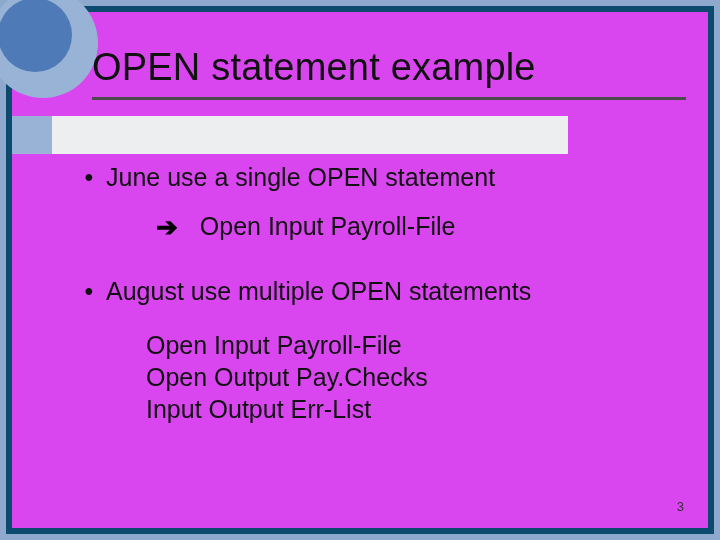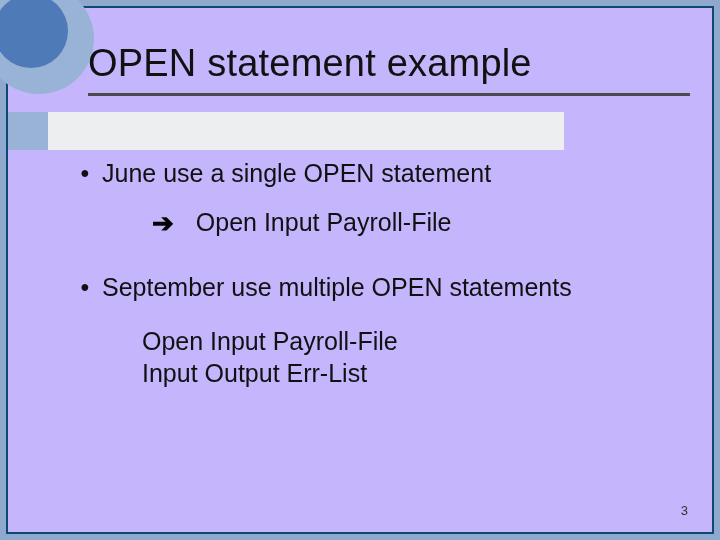--- a/index.html
+++ b/index.html
@@ -5,22 +5,22 @@
   * { margin: 0; padding: 0; box-sizing: border-box; }
   html, body { width: 720px; height: 540px; overflow: hidden; }
   body {
     font-family: Arial, "Helvetica Neue", Helvetica, sans-serif;
     background: #8ea9cd;
     position: relative;
   }
   .slide {
     position: absolute;
     top: 6px; right: 6px; bottom: 6px; left: 6px;
-    background: #c4b5fd;
-    border: 2px solid #0c4a6e;
+    background: #d946ef;
+    border: 6px solid #0c4a6e;
   }
   
   .corner-circle-outer {
     position: absolute;
     top: -24px; left: -24px;
     width: 110px; height: 110px;
     border-radius: 50%;
     background: #99b3d6;
   }
   .corner-circle-inner {
@@ -146,24 +146,25 @@
 
     <div class="arrow-block">
       <span class="arrow">➔</span>
       <div class="code-lines">
         <span>Open Input Payroll-File</span>
       </div>
     </div>
 
     <div class="bullet-line second-bullet">
       <span class="bullet-dot">•</span>
-      <span>September use multiple OPEN statements</span>
+      <span>August use multiple OPEN statements</span>
     </div>
 
     <div class="multi-block">
       <span>Open Input Payroll-File</span>
+      <span>Open Output Pay.Checks</span>
       <span>Input Output Err-List</span>
     </div>
 
   </div>
 
   <div class="pagenum">3</div>
 </div>
 
 </body></html>

